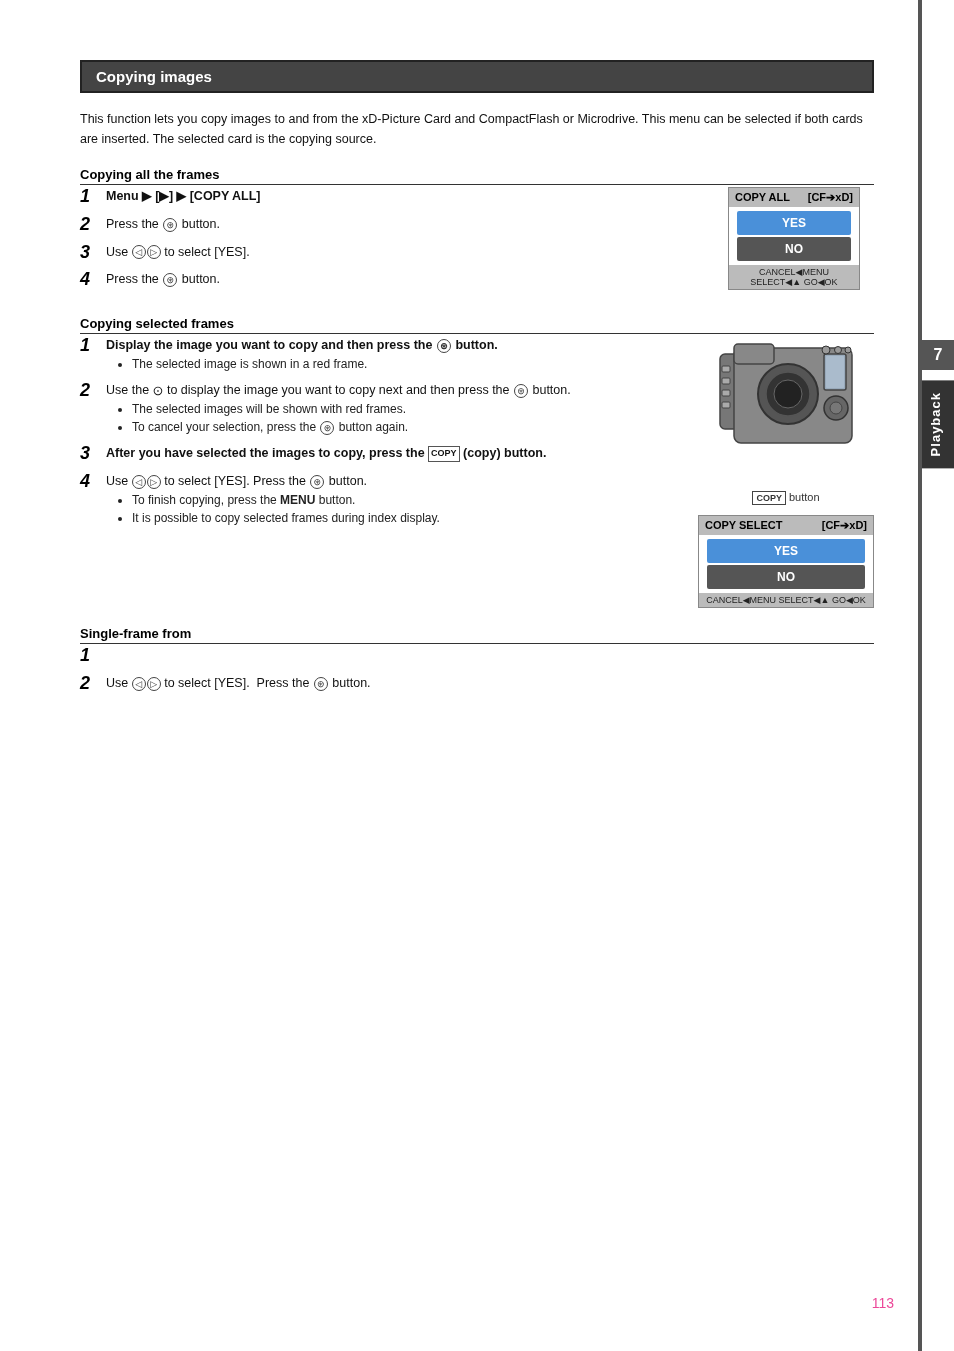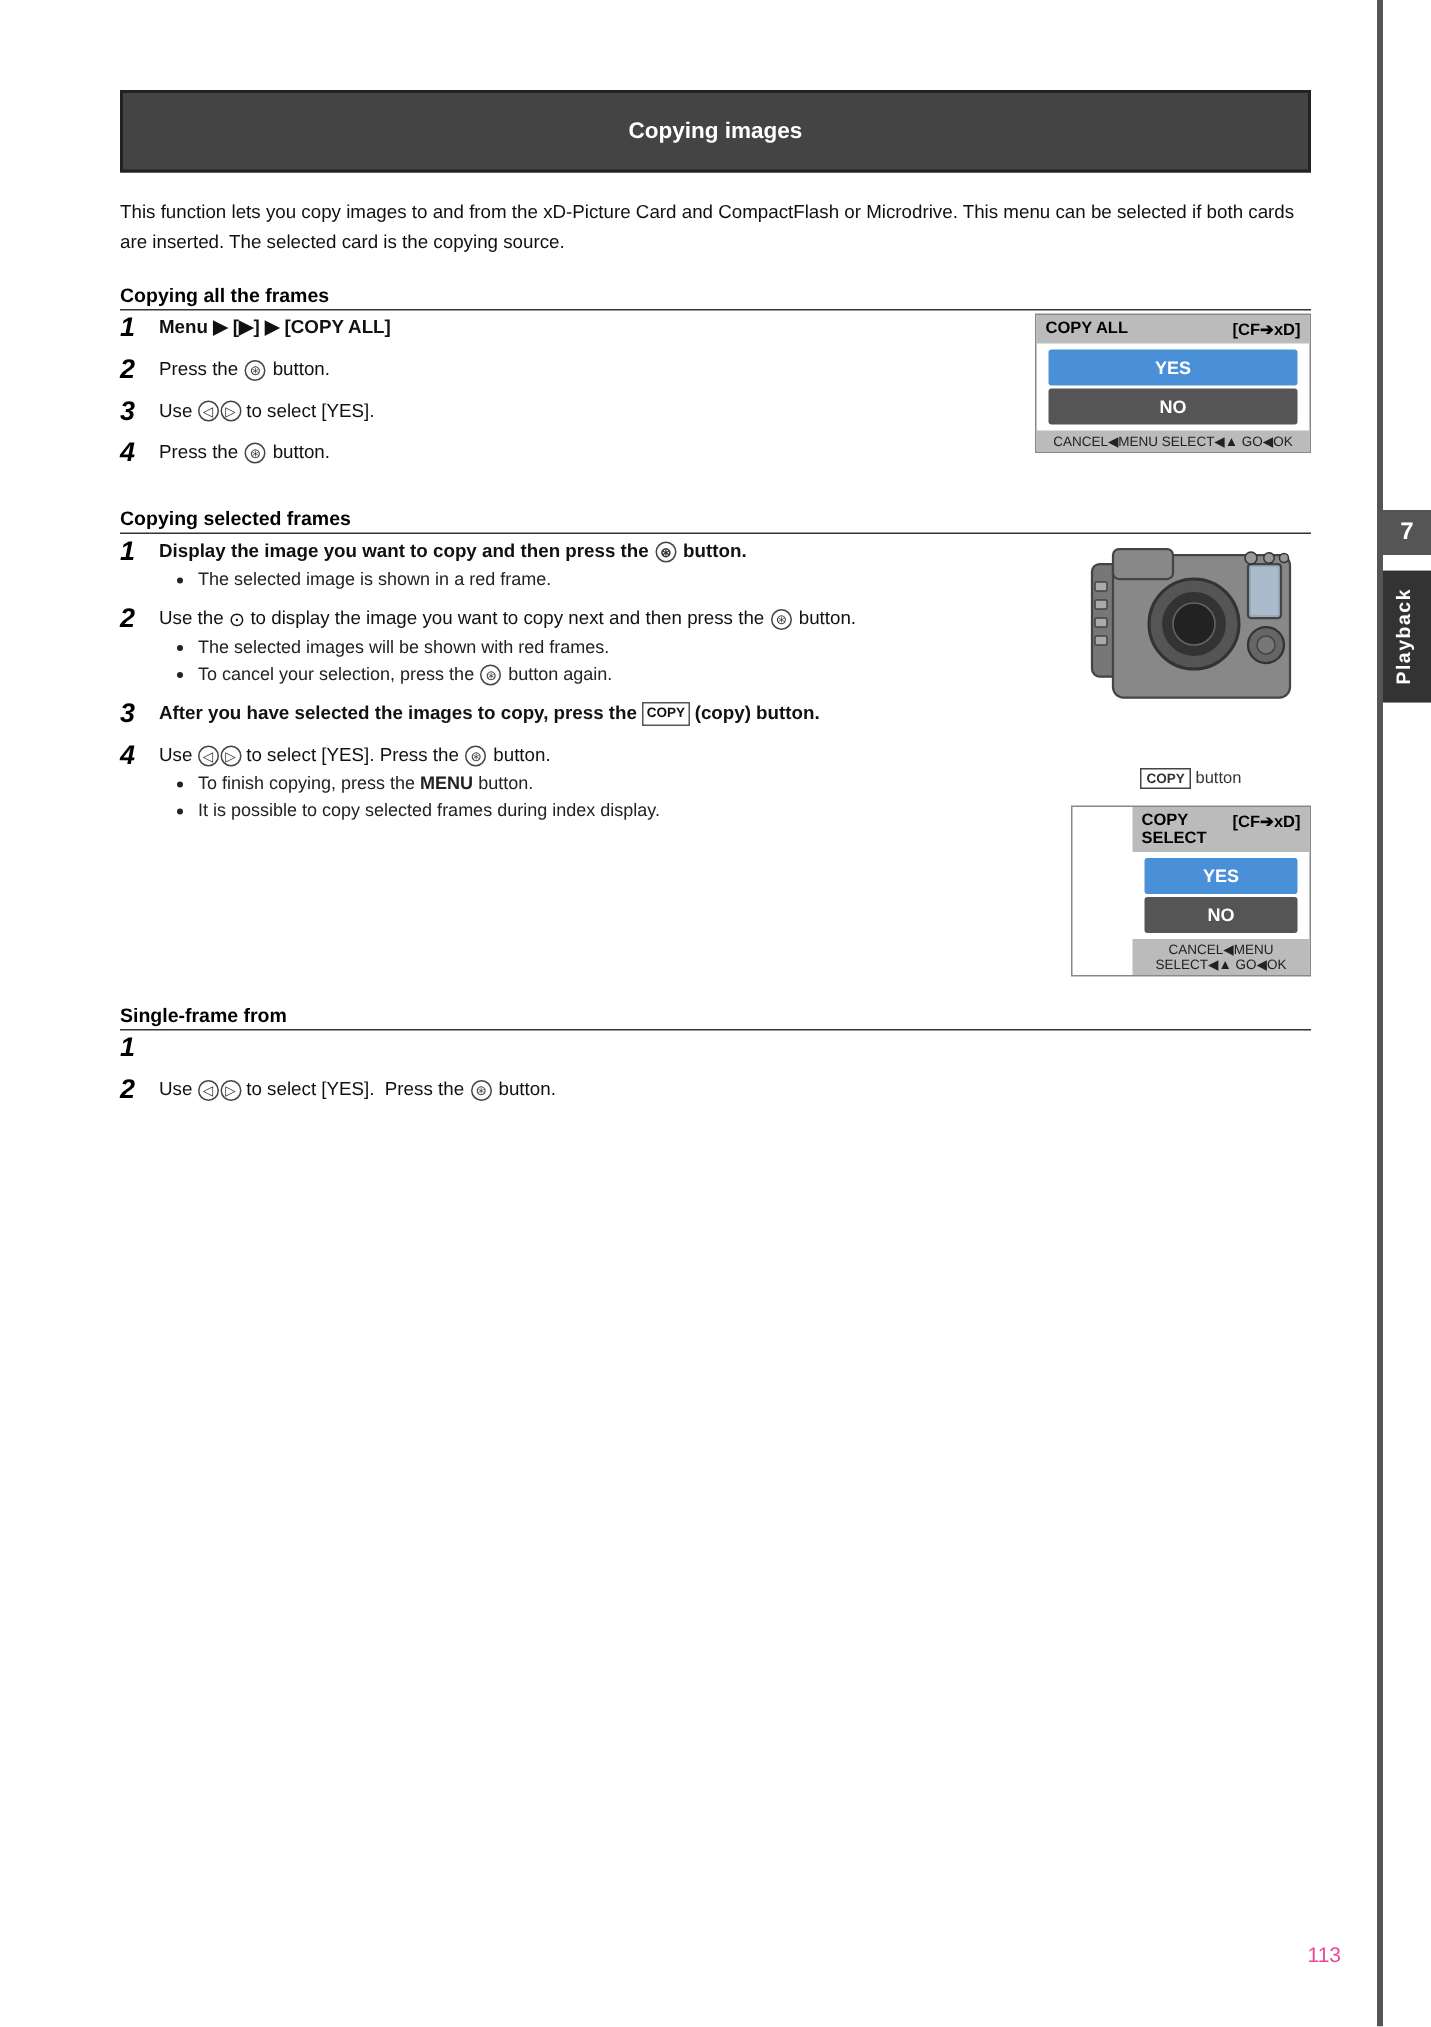--- a/index.html
+++ b/index.html
@@ -43,26 +43,25 @@
       color: #fff;
       text-align: center;
       padding: 6px 0;
       font-size: 16px;
       font-weight: bold;
     }
     
     .section-header {
       background: #444;
       color: #fff;
-      padding: 17px 14px;
+      padding: 6px 14px;
       font-size: 15px;
       font-weight: bold;
       margin-bottom: 16px;
       border: 2px solid #222;
-      text-align: center;
     }
     .section-intro {
       font-size: 12.5px;
       line-height: 1.6;
       margin-bottom: 18px;
       color: #111;
     }
     
     .sub-heading {
       font-size: 13px;
@@ -118,21 +117,21 @@
     .ui-box-area {
       min-width: 160px;
       display: flex;
       flex-direction: column;
       align-items: center;
       gap: 6px;
     }
     
     .copy-all-ui {
       border: 1.5px solid #888;
-      width: 184px;
+      width: 132px;
       font-size: 11px;
     }
     .copy-all-header {
       display: flex;
       justify-content: space-between;
       background: #bbb;
       padding: 3px 6px;
       font-size: 11px;
       font-weight: bold;
     }
@@ -166,24 +165,23 @@
     
     .copy-button-label {
       font-size: 11px;
       color: #333;
       text-align: left;
       margin-top: 17px;
     }
     
     .copy-select-ui {
       border: 1.5px solid #888;
-      width: 160px;
+      width: 176px;
       font-size: 11px;
       margin-top: 4px;
-      padding-left: 40px;
     }
     .copy-select-header {
       display: flex;
       justify-content: space-between;
       background: #bbb;
       padding: 3px 6px;
       font-size: 11px;
       font-weight: bold;
     }
     .copy-select-yes {

